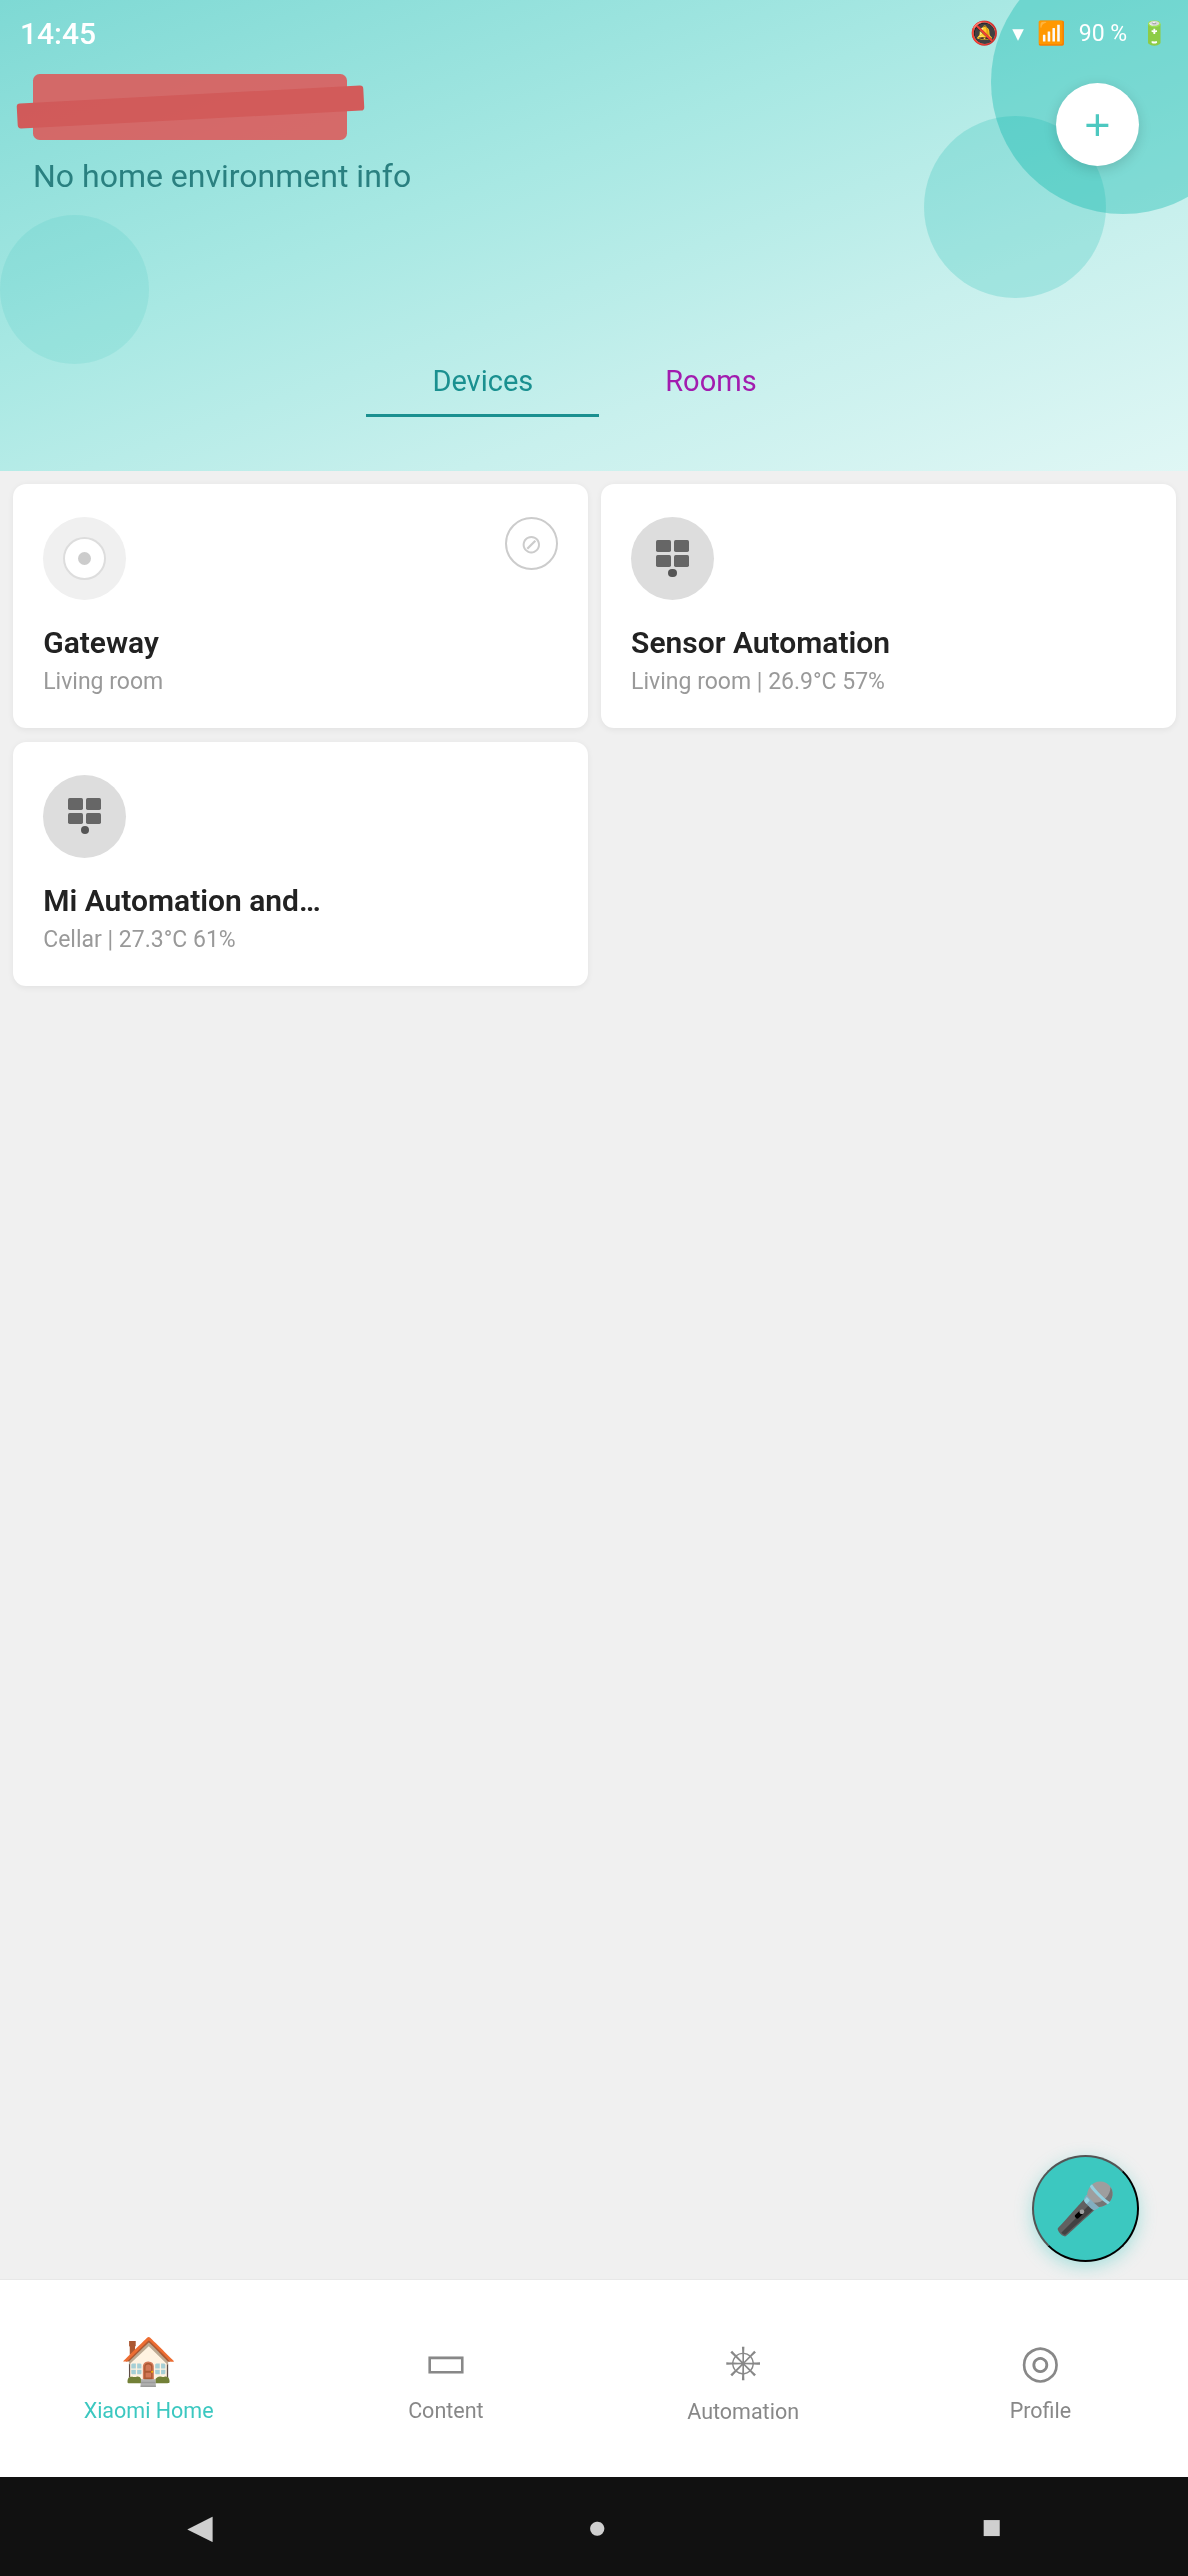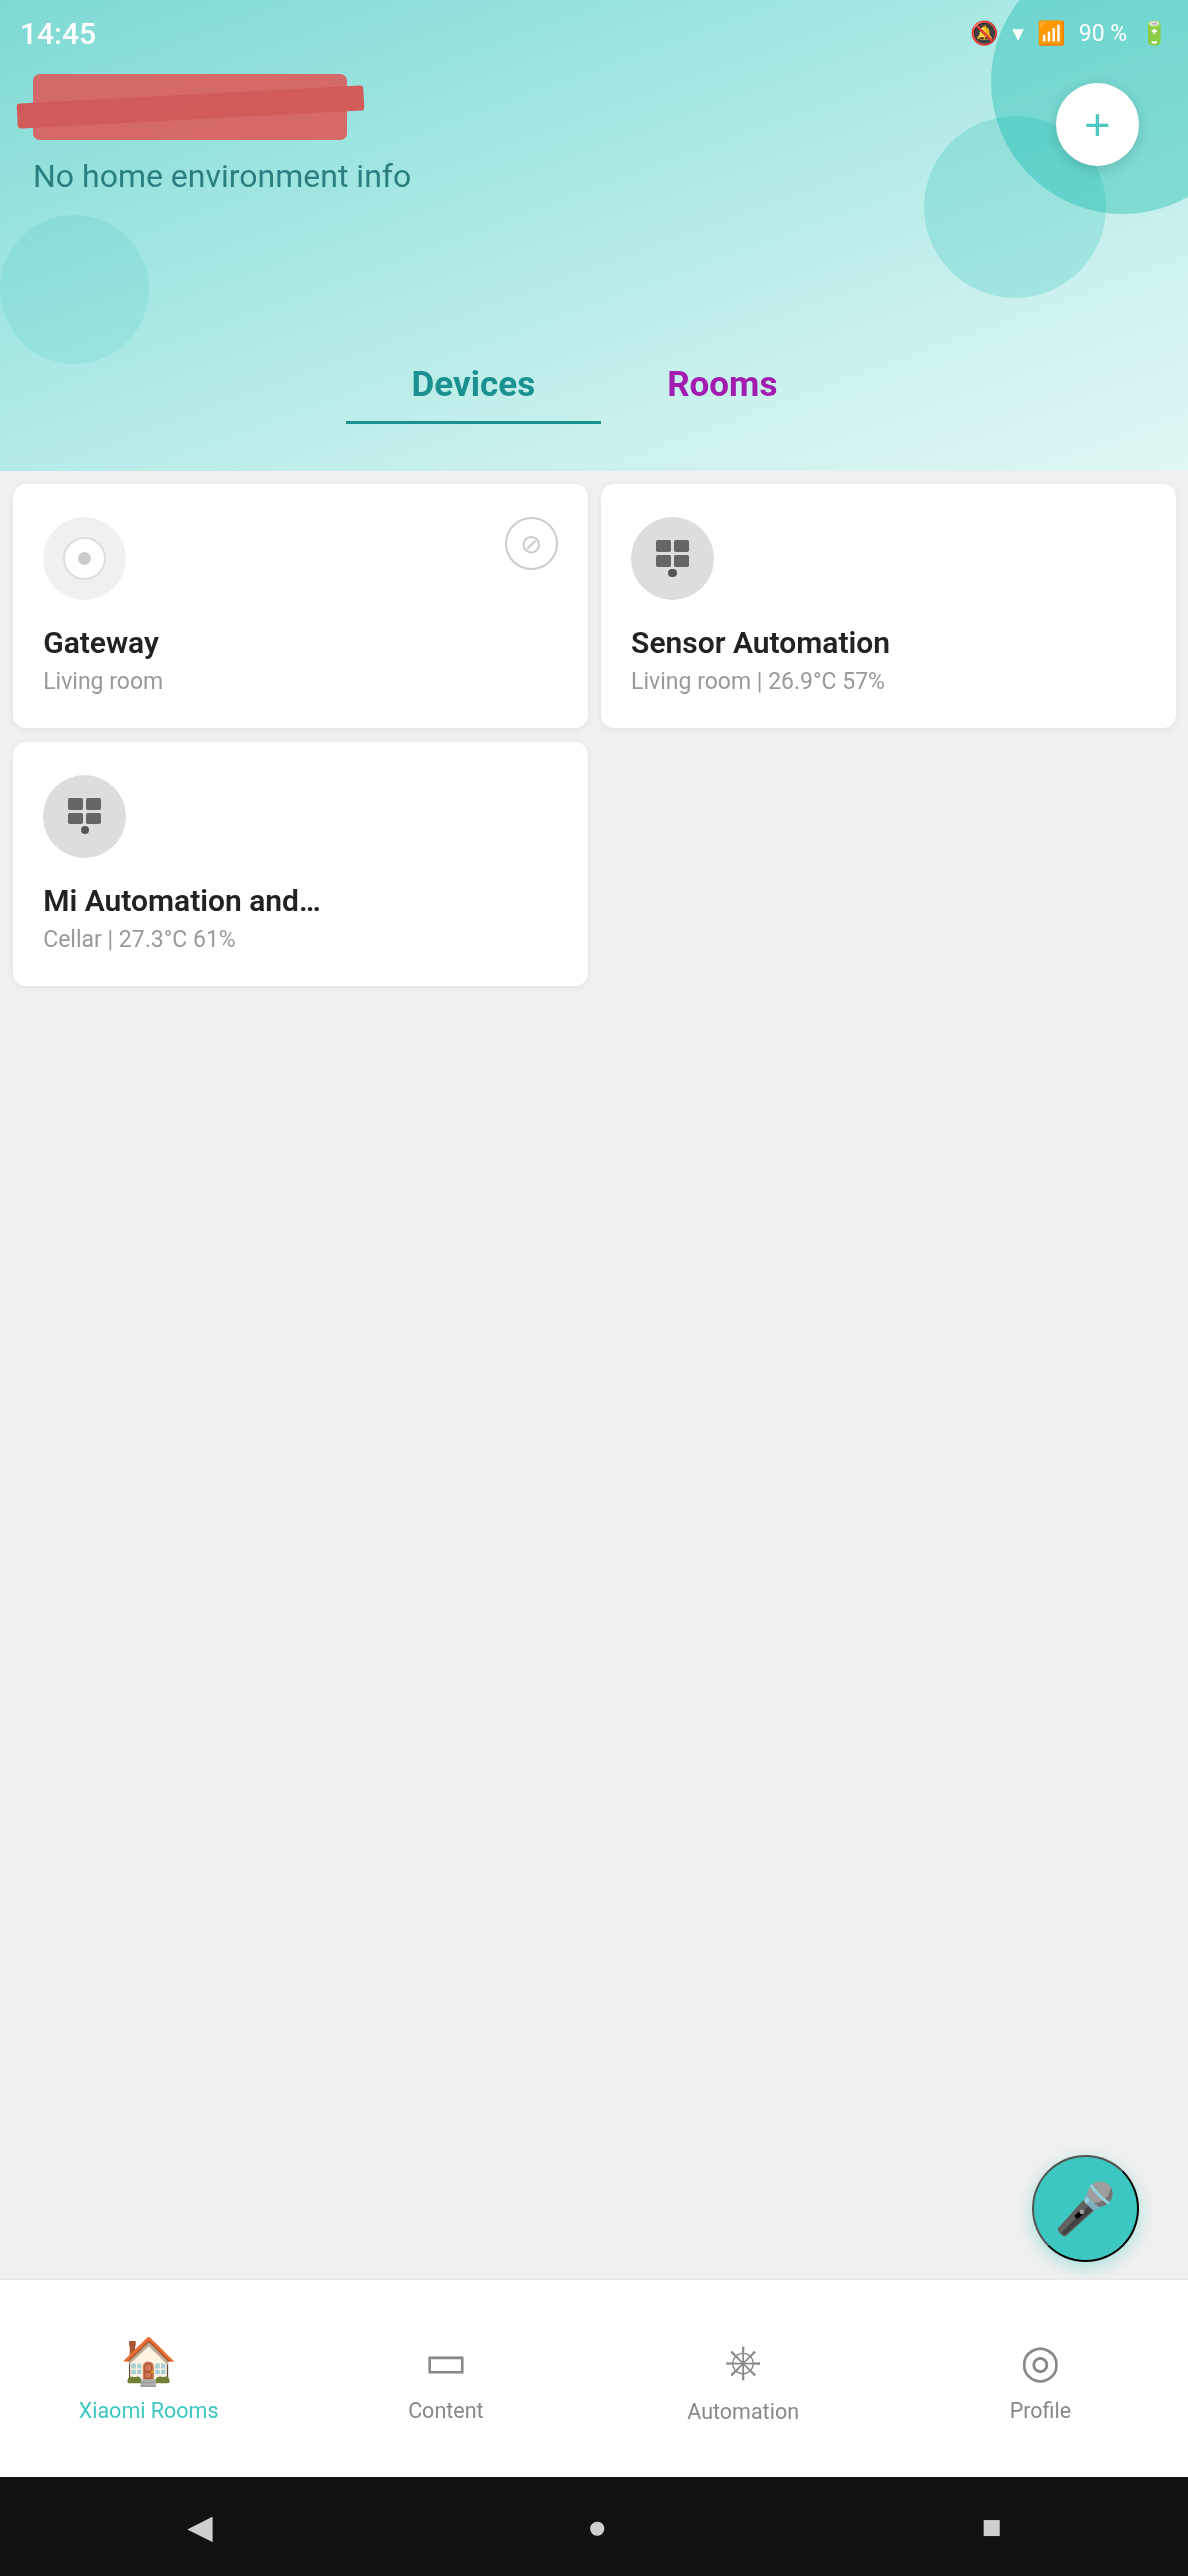--- a/index.html
+++ b/index.html
@@ -124,22 +124,22 @@
     .tabs-container {
       position: absolute;
       top: 347px; left: 0; right: 0;
       display: flex;
       justify-content: center;
       gap: 0;
       z-index: 5;
     }
     .tab {
       padding: 16.5px 66px;
-      font-size: 35px;
-      font-weight: 700;
+      font-size: 29px;
+      font-weight: 400;
       cursor: pointer;
       border-bottom: 3.3px solid transparent;
     }
     .tab.active {
       color: #1a9090;
       border-bottom: 3.3px solid #1a9090;
     }
     .tab.inactive {
       color: #a21caf;
       border-bottom: 3.3px solid transparent;
@@ -431,21 +431,21 @@
 </div>
 
 <button class="mic-fab">
   <span class="mic-icon">🎤</span>
 </button>
 
 <div class="bottom-nav">
 
   <div class="nav-item active">
     <span class="nav-icon">🏠</span>
-    <span class="nav-label">Xiaomi Rooms</span>
+    <span class="nav-label">Xiaomi Home</span>
   </div>
 
   <div class="nav-item inactive">
     <span class="nav-icon">▭</span>
     <span class="nav-label">Content</span>
   </div>
 
   <div class="nav-item inactive">
     <span class="nav-icon">⎈</span>
     <span class="nav-label">Automation</span>

